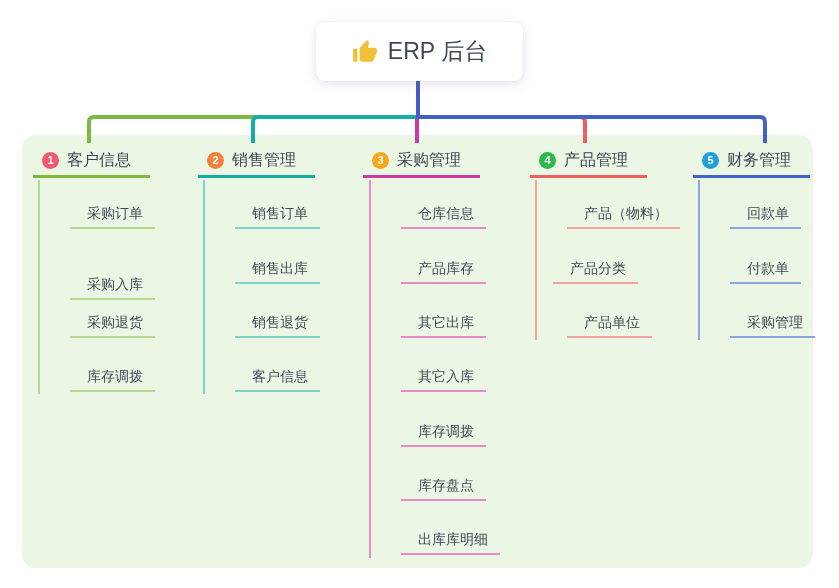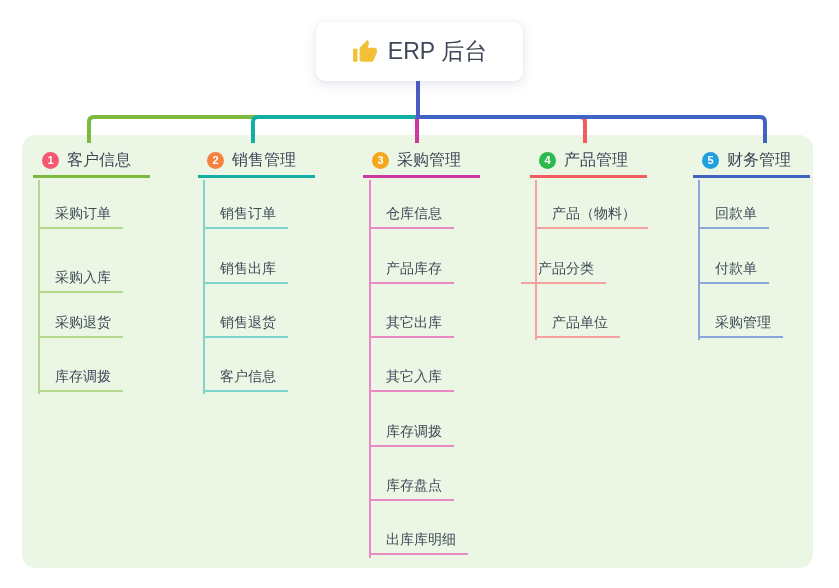--- a/index.html
+++ b/index.html
@@ -40,21 +40,21 @@
     width:17px;height:17px;border-radius:50%;flex:none;
     background:var(--badge,#999);color:#fff;
     font-size:11px;font-weight:bold;line-height:1;
     display:flex;align-items:center;justify-content:center;
   }
   .spine{position:absolute;top:180px;width:2px;background:var(--leaf,#ccc);}
   .leaf{
     position:absolute;white-space:nowrap;
     font-size:14px;line-height:17px;color:#3f4a57;
     padding:0 12px 5px 17px;
-    border-bottom:2px solid var(--leaf,#ccc);cursor:default;
+    border-bottom:2px solid var(--leaf,#ccc);cursor:default;margin-left:32px;
   }
 </style>
 </head>
 <body>
 
 <div class="stage">
 
   <svg class="connectors" width="839" height="588" aria-hidden="true">
     <path style="stroke: var(--line); --badge: #f4586e; --line: #7cba3f; --leaf: #b4d98e;" d="M418 117 H94  Q89 117 89 122  V143"></path>
     <path style="stroke: var(--line); --badge: #f5813f; --line: #13afa5; --leaf: #7fd3cb;" d="M418 117 H258 Q253 117 253 122 V143"></path>
@@ -73,21 +73,21 @@
 
   <div class="panel"></div>
 
   <div class="branch" style="--badge: #f4586e; --line: #7cba3f; --leaf: #b4d98e;">
     <div class="bheader" style="left:33px">
       <span class="badge">1</span>
       <span>客户信息</span>
     </div>
     <div class="spine" style="left:38px;height:214px"></div>
     <div class="leaf" style="left:38px;top:205px">采购订单</div>
-    <div class="leaf" style="left:38px;top:269px">采购入库</div>
+    <div class="leaf" style="left:38px;top:276px">采购入库</div>
     <div class="leaf" style="left:38px;top:314px">采购退货</div>
     <div class="leaf" style="left:38px;top:368px">库存调拨</div>
   </div>
 
   <div class="branch" style="--badge: #f5813f; --line: #13afa5; --leaf: #7fd3cb;">
     <div class="bheader" style="left:198px">
       <span class="badge">2</span>
       <span>销售管理</span>
     </div>
     <div class="spine" style="left:203px;height:214px"></div>

